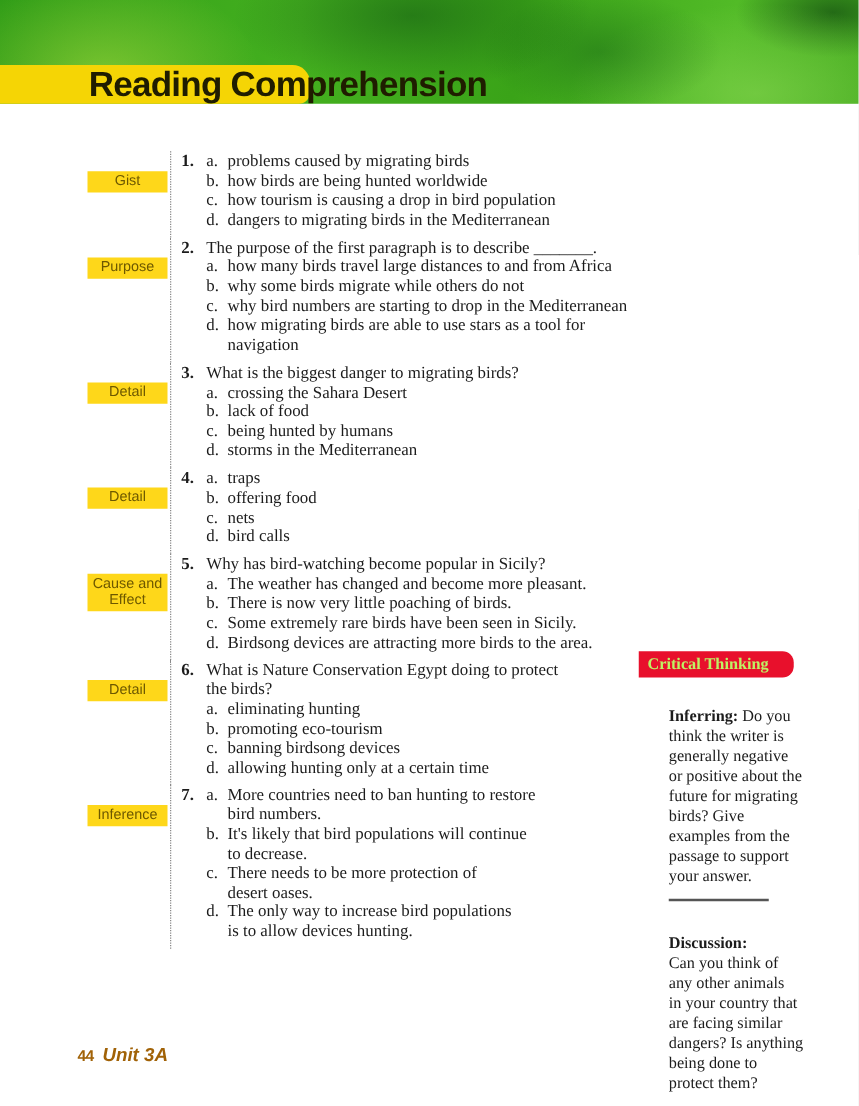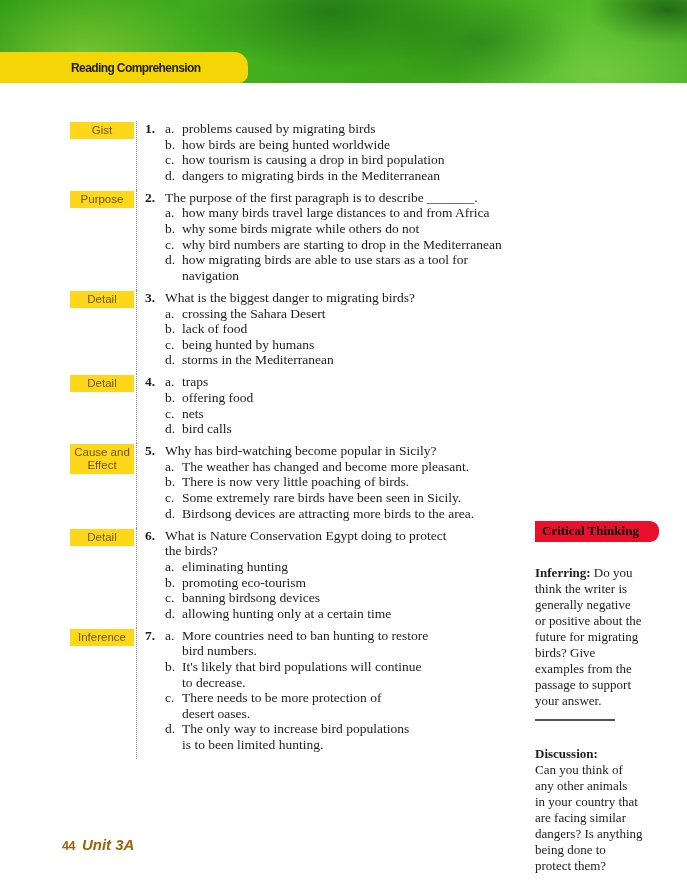--- a/index.html
+++ b/index.html
@@ -19,50 +19,49 @@
       radial-gradient(ellipse 130px 60px at 97% 12%, rgba(10,60,14,0.60), rgba(10,60,14,0) 60%),
       linear-gradient(95deg, #2f9c17, #44b01f 35%, #3aa318 60%, #52bb27 85%, #46ad20);
   }
   .title-bar {
     position:absolute; top:52px; left:0; width:248px; height:31px;
     background:#f5d505; border-radius:0 14px 9px 0;
     display:flex; align-items:center; box-sizing:border-box; padding-left:71px;
   }
   .page-title {
     font-family:"Liberation Sans", sans-serif; font-weight:bold;
-    font-size:12px; letter-spacing:-0.6px; color:#1f1d00; white-space:nowrap;
+    font-size:28px; letter-spacing:-0.6px; color:#1f1d00; white-space:nowrap;
   }
   
   .intro { position:absolute; top:99px; left:72px; font-size:13.5px; }
   .intro b { font-weight:bold; }
   
   .questions { position:absolute; top:121px; left:70px; width:455px; }
   .q-row { display:flex; align-items:stretch; }
   .label-cell { flex:0 0 66px; border-right:1px dotted #8a8a8a; }
   .tag {
-    display:block; width:64px; margin-top:1px; padding:2px 0;
+    display:block; width:64px; margin-top:16px; padding:2px 0;
     background:#fed71a; color:#6d5800;
     font-family:"Liberation Sans", sans-serif; font-size:11.5px; line-height:13px;
     text-align:center;
   }
   .q-cell { flex:1; padding:0 0 6.5px 8px; font-size:13.5px; line-height:15.6px; }
   .q-head { display:flex; }
   .q-num { flex:0 0 20px; font-weight:bold; }
   .q-body { flex:1; }
   .q-stem { white-space:pre-line; }
   .opt { display:flex; }
   .opt-letter { flex:0 0 17px; }
   .opt-text { flex:1; white-space:pre-line; }
   
   .sidebar { position:absolute; left:511px; top:521px; width:140px; font-size:13px; line-height:16px; }
   .ct-badge {
     width:124px; box-sizing:border-box; padding:2px 0 3px 7px;
-    background:#e8102c; color:#000000; font-weight:bold; font-size:13px;
+    background:#e8102c; color:#bef264; font-weight:bold; font-size:13px;
     border-radius:0 9px 9px 0;
-    margin-left:24px;
   }
   .sb-para { margin:7px 0 0 24px; width:118px; white-space:pre-line;font-family:Liberation Serif, serif; }
   .sb-para b { font-weight:bold; }
   .sb-divider { margin:10px 0 9px 24px; width:80px; border:none; border-top:2px solid #555; }
   
   .footer {
     position:absolute; left:62px; top:836px;
     font-family:"Liberation Sans", sans-serif; font-weight:bold; color:#a16207;
     display:flex; align-items:baseline; gap:7px;
   }
@@ -275,21 +274,21 @@
 to decrease.</span>
               </div>
               <div class="opt">
                 <span class="opt-letter">c.</span>
                 <span class="opt-text">There needs to be more protection of
 desert oases.</span>
               </div>
               <div class="opt">
                 <span class="opt-letter">d.</span>
                 <span class="opt-text">The only way to increase bird populations
-is to been limited hunting.</span>
+is to allow devices hunting.</span>
               </div>
             </div>
           </div>
         </div>
       </div>
     </div>
 
   <div class="sidebar">
     <div class="ct-badge">Critical Thinking</div>
     <div class="sb-para">

